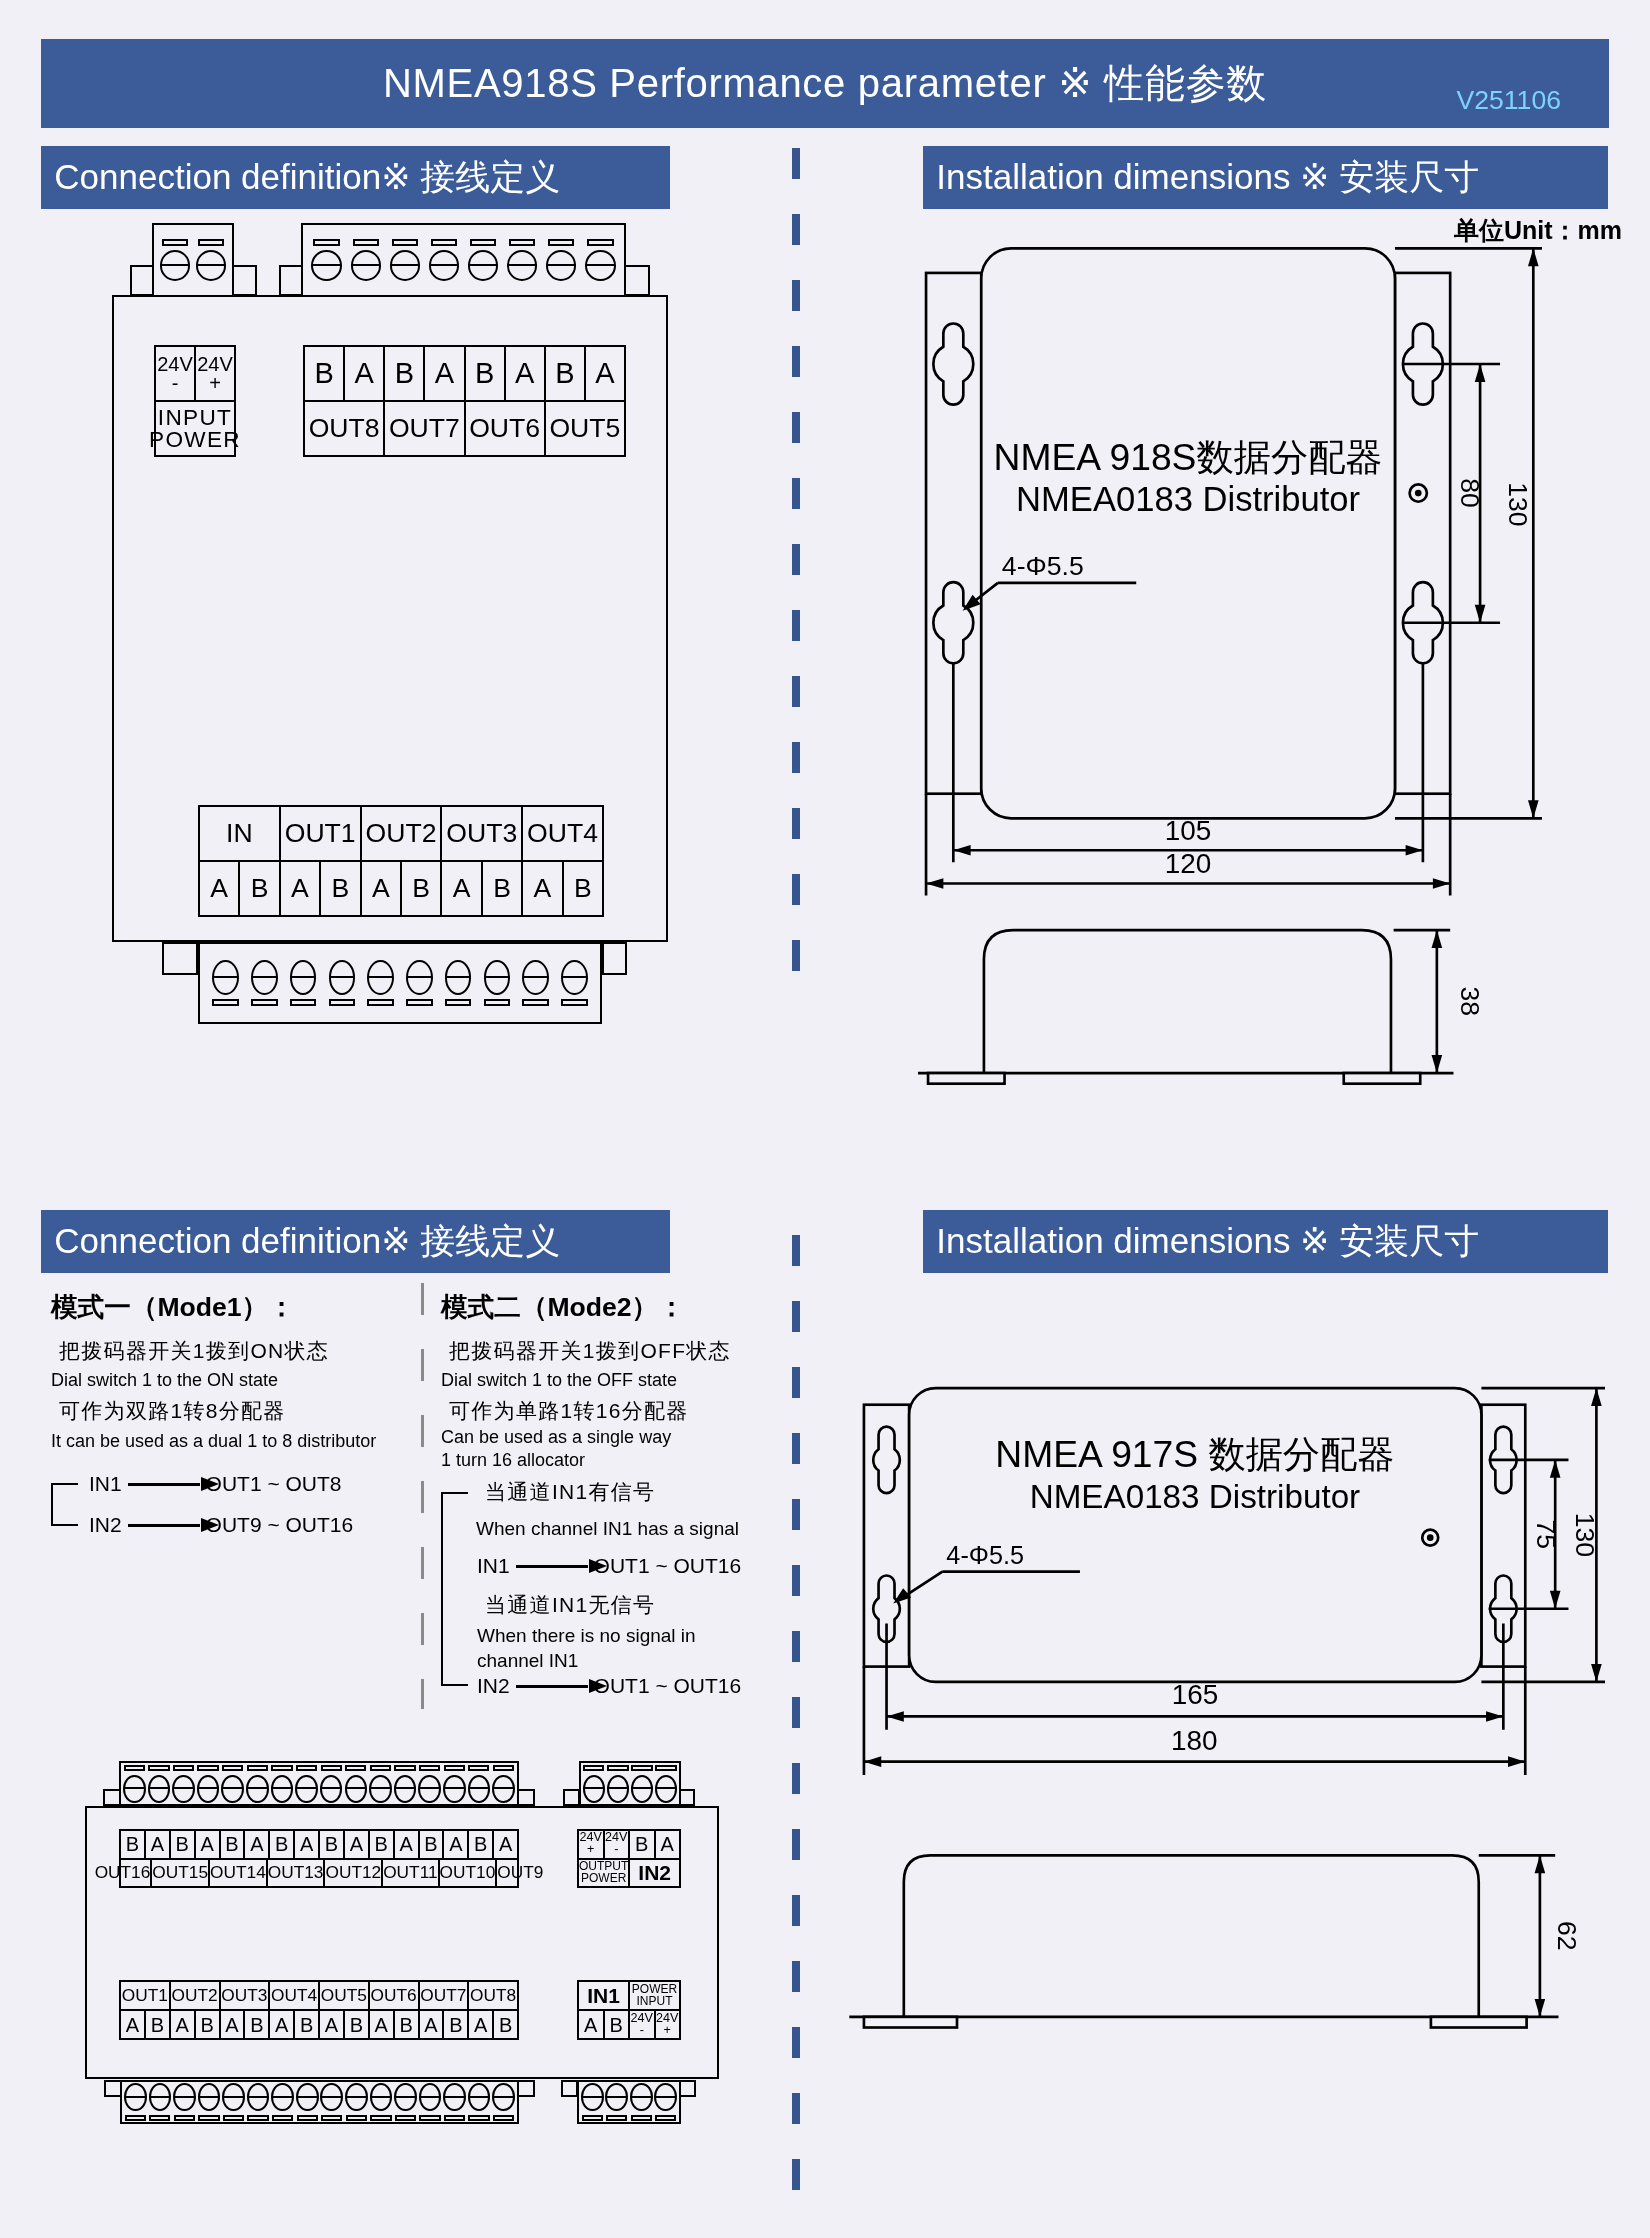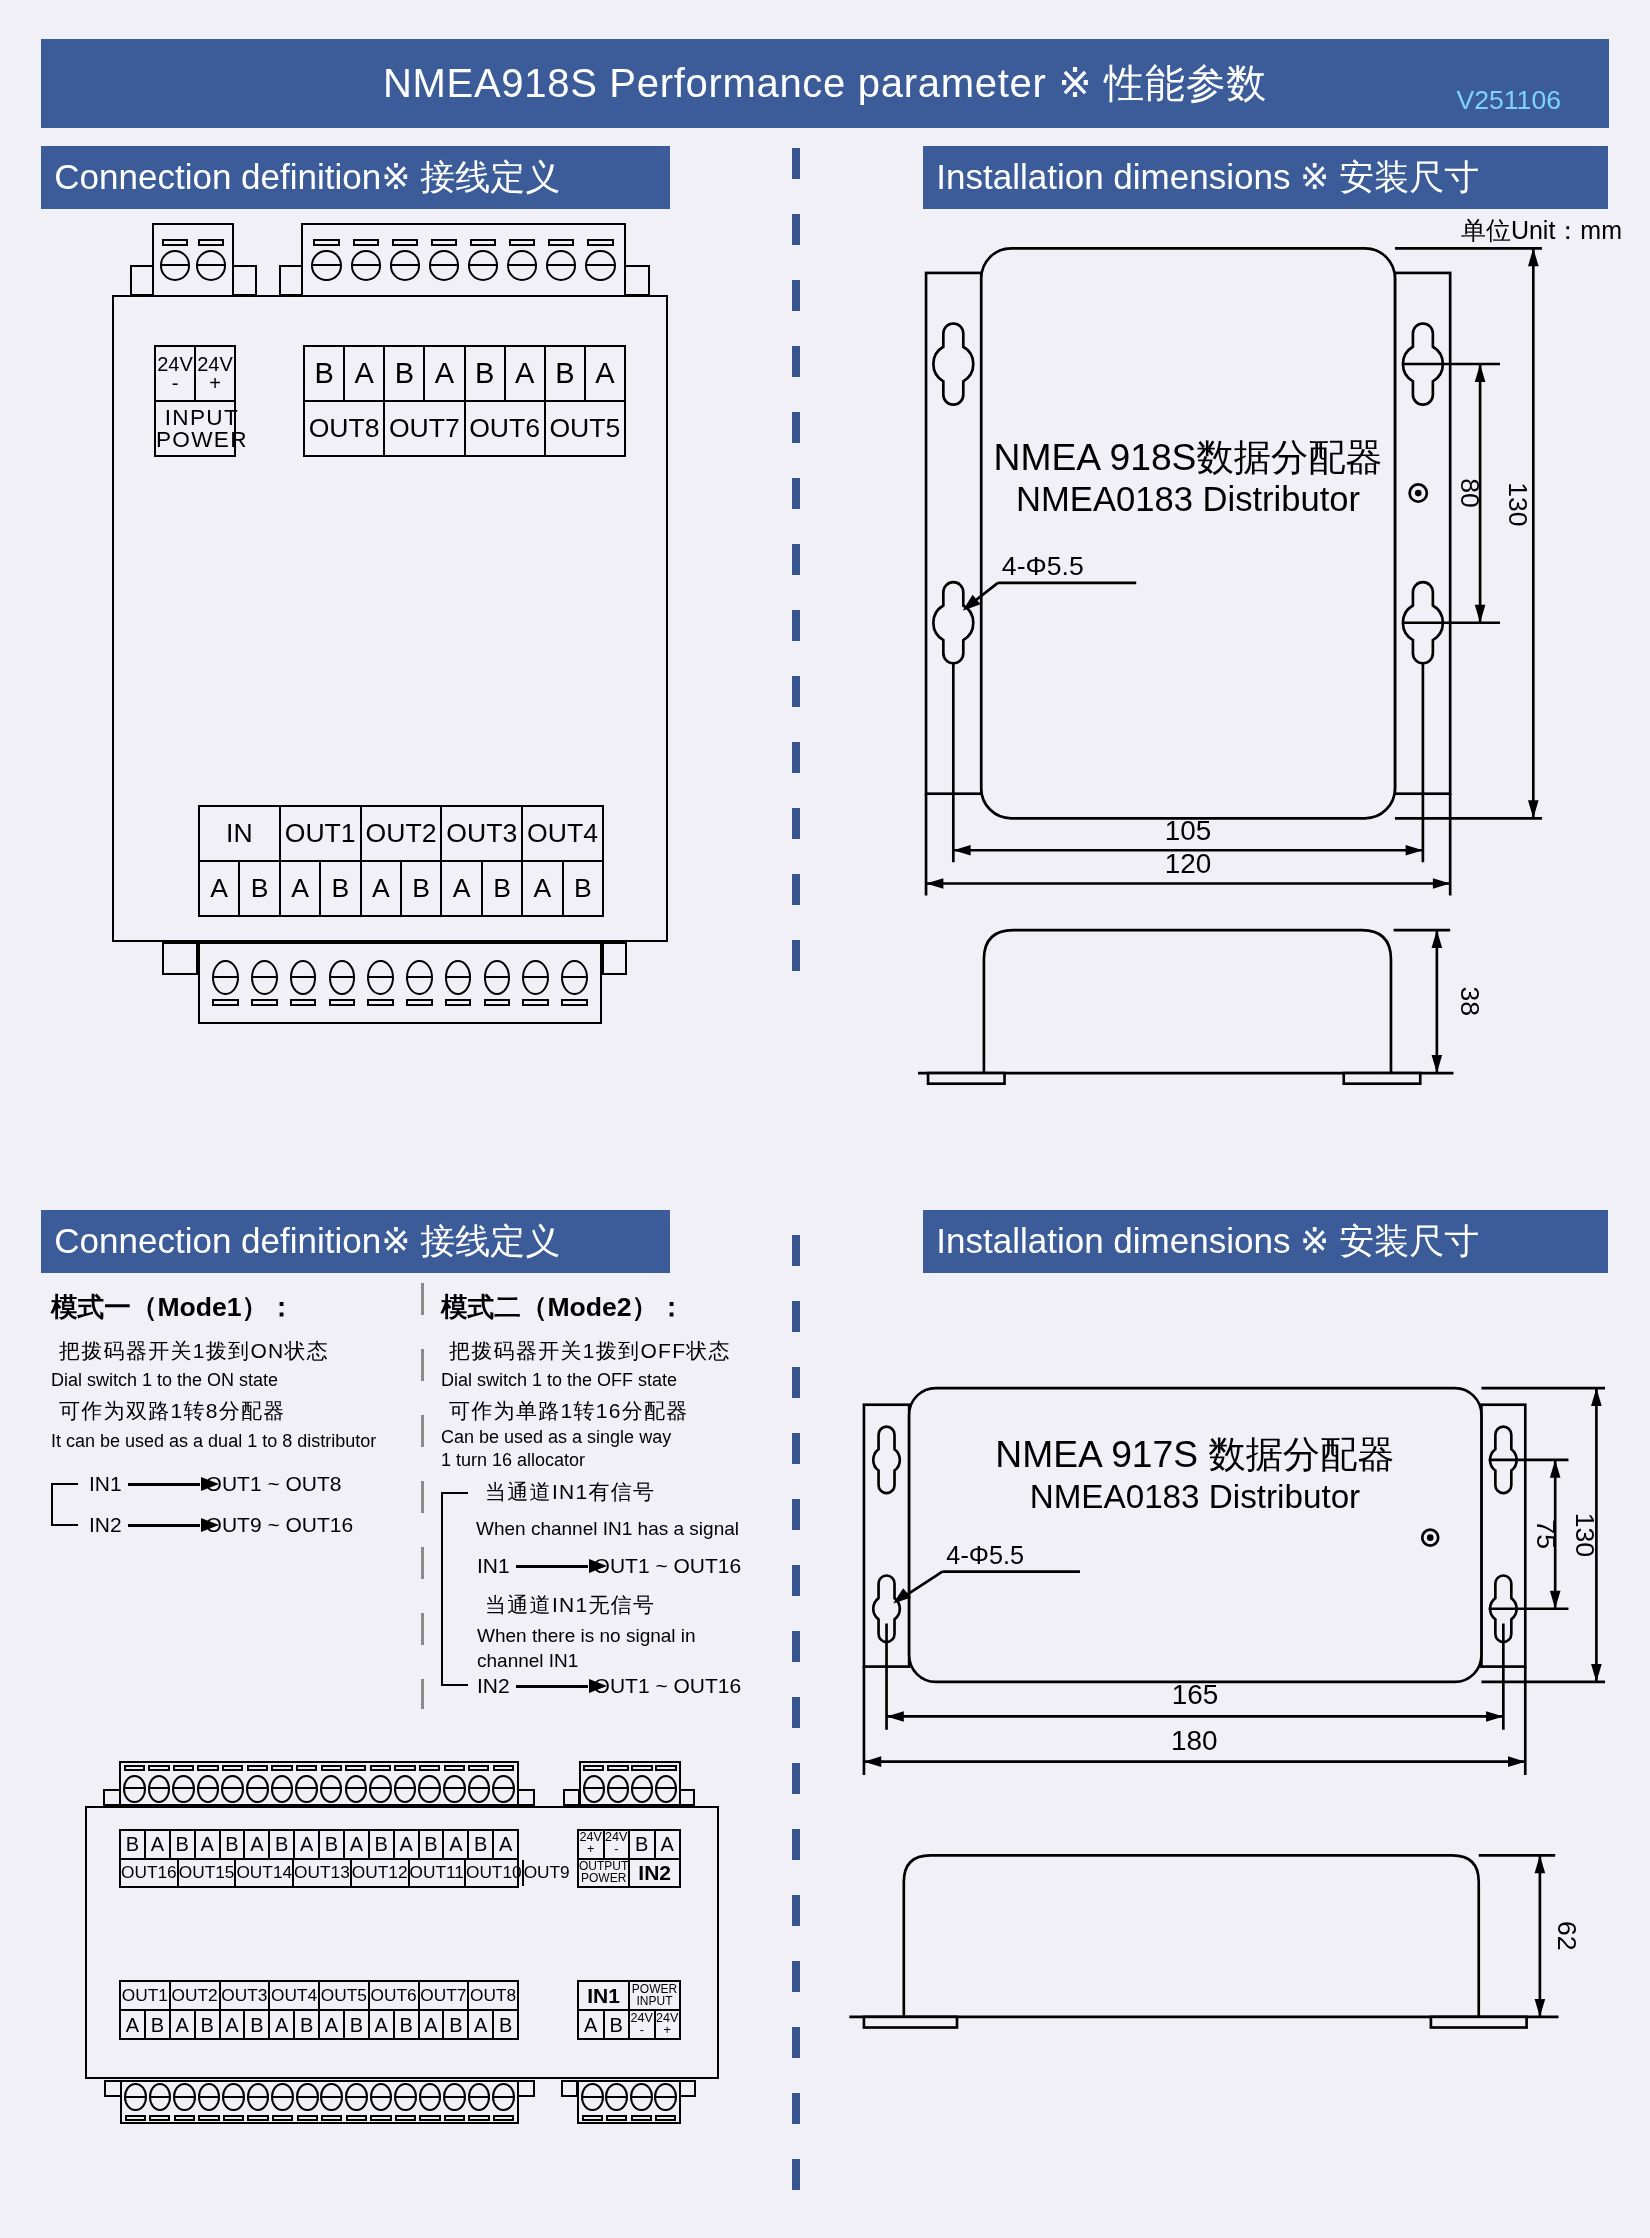--- a/index.html
+++ b/index.html
@@ -3,36 +3,36 @@
 <meta charset="utf-8">
 <style>
   html,body{margin:0;padding:0;background:#e8e8ee;}
   #canvas{position:relative;width:1650px;height:2239px;background:#F1F0F6;overflow:hidden;
           font-family:"Liberation Sans","DejaVu Sans",sans-serif;color:#000;}
   .bar{position:absolute;background:#3B5C99;color:#fff;display:flex;align-items:center;box-sizing:border-box;}
   .bar.center{justify-content:center;}
   .main-title{font-size:40px;letter-spacing:0.7px;}
   .sec-title{font-size:35px;padding-left:13.3px;}
   .ver{position:absolute;right:48px;bottom:12px;font-size:26.6px;color:#7dd3fc;}
-  .unit{position:absolute;font-size:25px;text-align:right;}
+  .unit{position:absolute;font-size:25px;text-align:right;font-weight:bold;}
   .vdash{position:absolute;width:8px;background:repeating-linear-gradient(to bottom,#36558F 0,#36558F 31px,transparent 31px,transparent 66px);}
   .gdash{position:absolute;width:3.3px;background:repeating-linear-gradient(to bottom,#8a8a8a 0,#8a8a8a 32px,transparent 32px,transparent 66px);}
   .diagram{position:absolute;}
   .blk{position:absolute;border:2.7px solid #000;background:#F1F0F6;box-sizing:border-box;}
   .strip{display:flex;justify-content:space-evenly;align-items:center;}
   .screw{display:flex;flex-direction:column;align-items:center;gap:4px;}
   .screw.flip{flex-direction:column-reverse;}
   .screw i{display:block;width:22.6px;height:3.3px;border:2.7px solid #000;background:#F1F0F6;}
   .screw b{display:block;position:relative;border:2.7px solid #000;border-radius:50%;background:#F1F0F6;width:26.6px;height:26.6px;}
   .screw b:after{content:"";position:absolute;left:-1.3px;right:-1.3px;top:50%;margin-top:-1.3px;border-top:2.7px solid #000;}
   .oval .screw b{width:22.6px;height:31px;}
   .small .screw b{width:18.6px;height:24px;}
   .small .screw i{width:17.3px;height:2px;}
   .tbl{position:absolute;border:2.7px solid #000;box-sizing:border-box;background:#F1F0F6;display:flex;flex-direction:column;}
-  .trow{display:flex;flex:1;box-sizing:border-box;}
+  .trow{display:flex;flex:1;box-sizing:border-box;justify-content:center;}
   .trow+.trow{border-top:2.7px solid #000;}
   .trow>div{flex:1;display:flex;align-items:center;justify-content:center;box-sizing:border-box;text-align:center;line-height:1;}
   .trow>div+div{border-left:2.7px solid #000;}
   .f44>div{font-size:29px;} .f40>div{font-size:26.6px;} .f30>div{font-size:20px;} .f26>div{font-size:17.3px;}
   .two{flex-direction:column;}
   .two span{display:block;line-height:.95;}
   .bold{font-weight:bold;}
   .tl{position:absolute;line-height:1;white-space:nowrap;}
   .cjk{font-size:21px;letter-spacing:1.3px;margin-left:8px;}
   .en{font-size:18px;}

